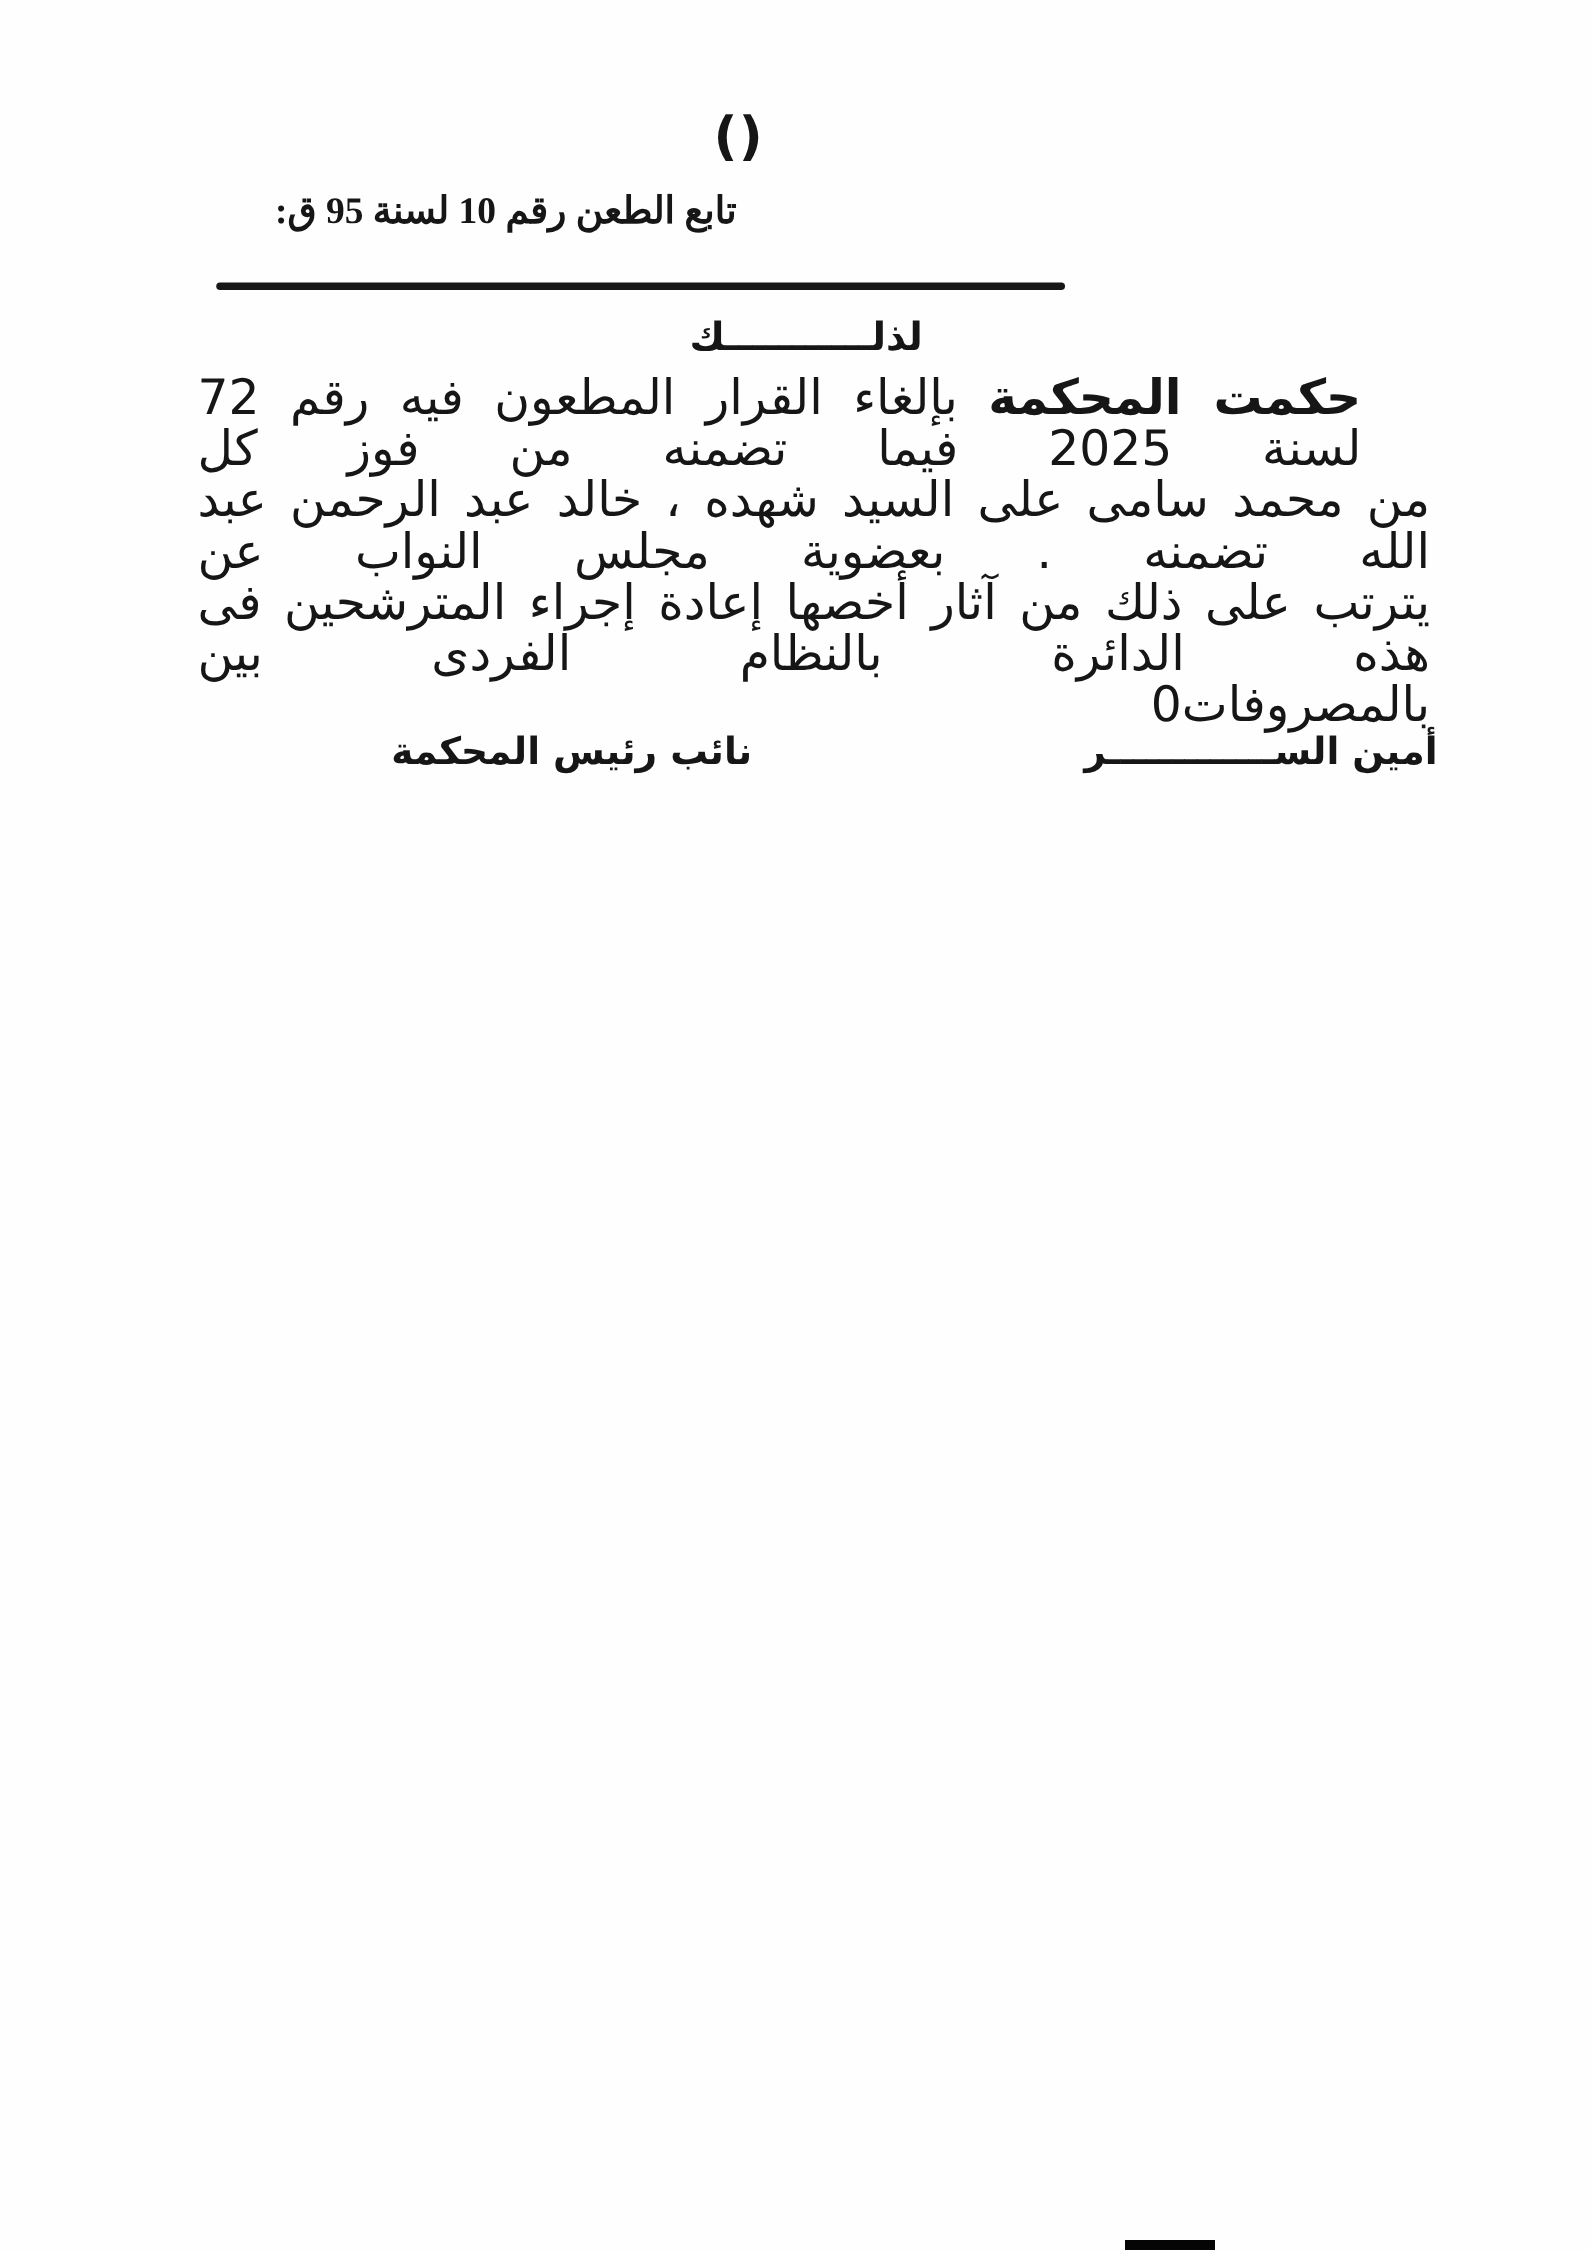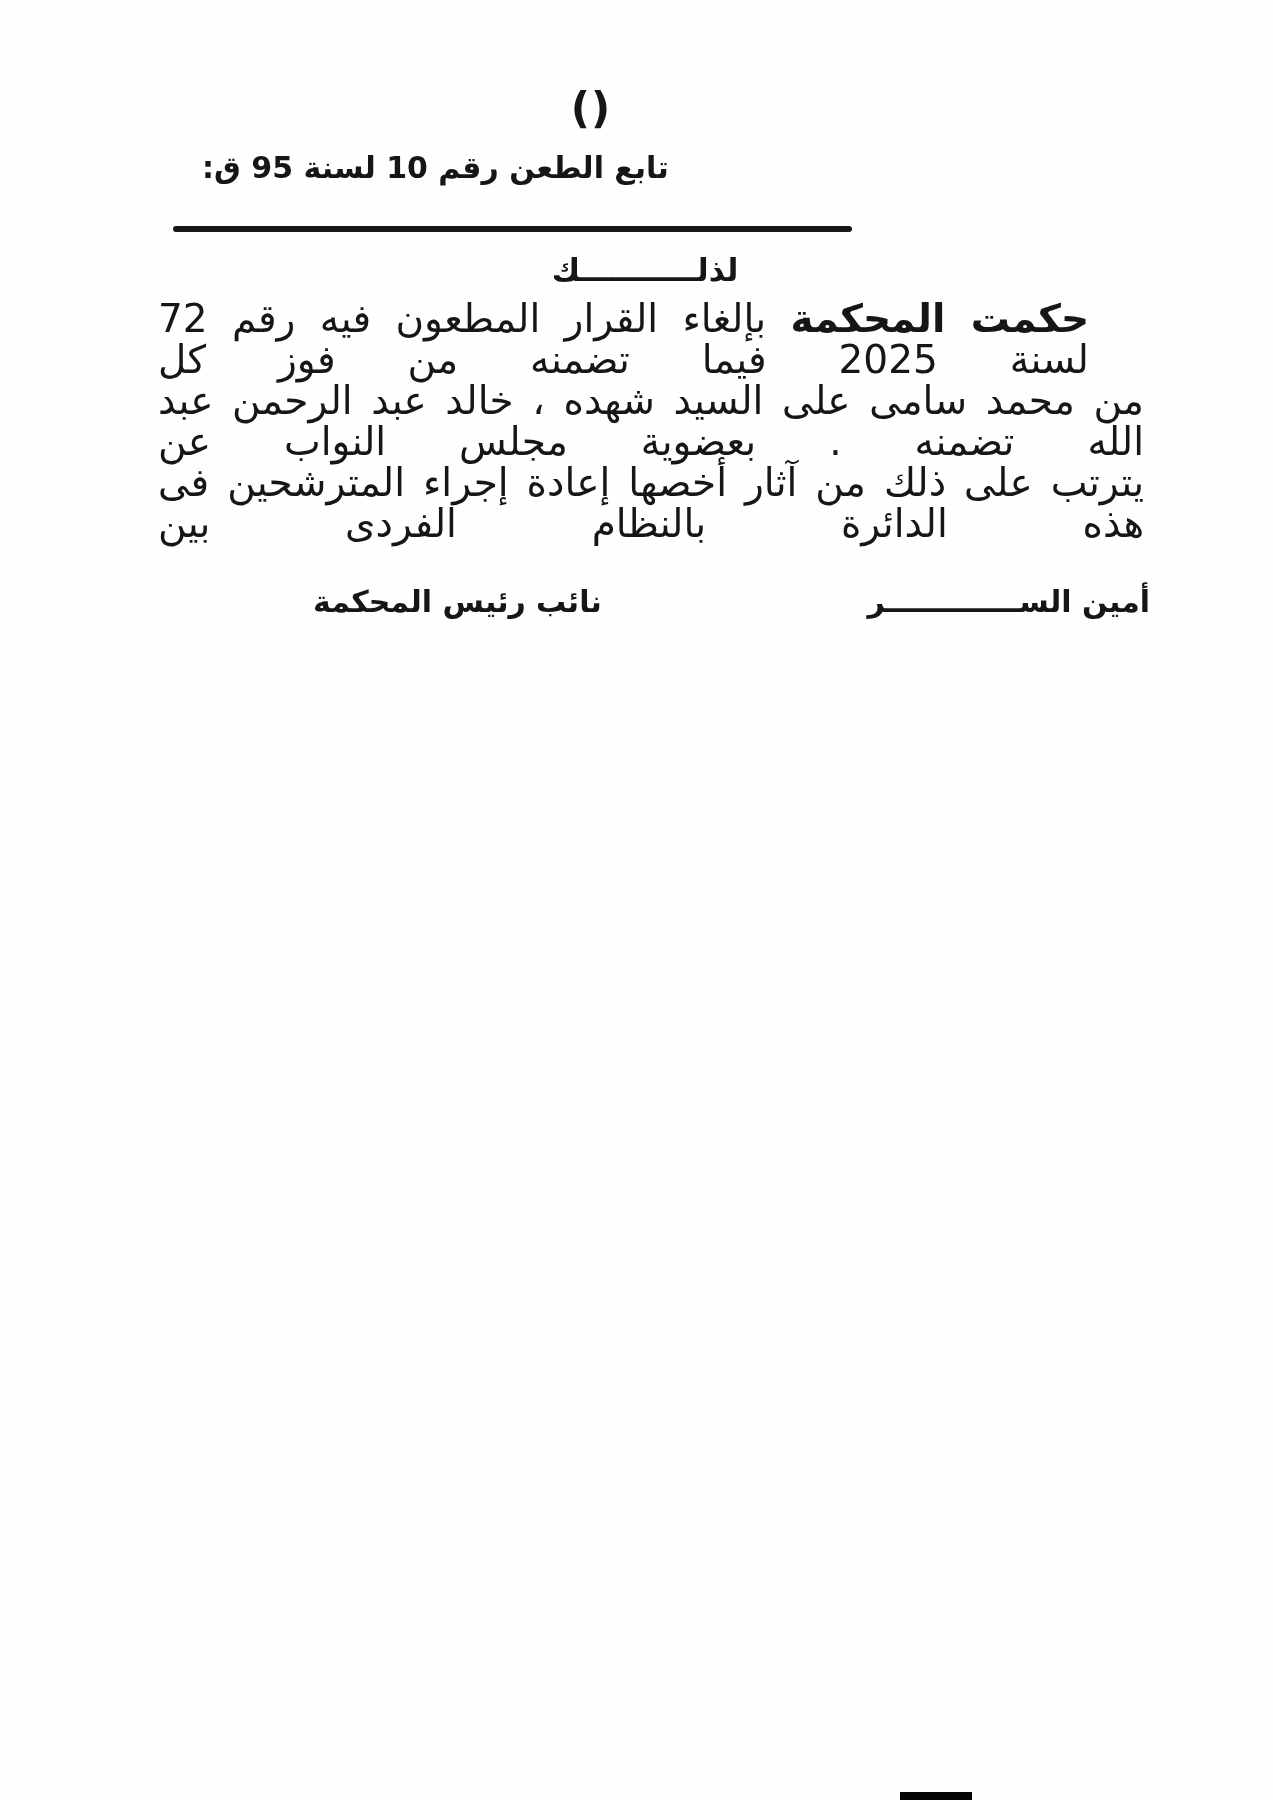--- a/index.html
+++ b/index.html
@@ -21,27 +21,28 @@
     left: 551px;
     top: 84px;
     width: 80px;
     text-align: center;
     font-size: 42px;
     font-weight: 700;
     letter-spacing: 1px;
   }
   .case-header {
     position: absolute;
-    left: 202px;
+    left: 220px;
     top: 150px;
     direction: rtl;
     unicode-bidi: plaintext;
     font-size: 30px;
     font-weight: 700;
     white-space: nowrap;
+    font-family: Liberation Serif, serif;
   }
   .header-underline {
     position: absolute;
     left: 173px;
     top: 226px;
     width: 679px;
     height: 6px;
     background: #171717;
     border-radius: 3px;
   }
@@ -105,20 +106,21 @@
   <div class="case-header">تابع الطعن رقم 10 لسنة 95 ق:</div>
 
   <div class="header-underline"></div>
 
   <div class="section-title">لذلـــــــــــك</div>
 
   <div class="ruling">
     <div class="line first"><span class="lead-bold">حكمت المحكمة</span> <span>بإلغاء القرار المطعون فيه رقم 72 لسنة 2025 فيما تضمنه من فوز كل</span></div>
     <div class="line">من محمد سامى على السيد شهده ، خالد عبد الرحمن عبد الله تضمنه . بعضوية مجلس النواب عن</div>
     <div class="line">يترتب على ذلك من آثار أخصها إعادة إجراء المترشحين فى هذه الدائرة بالنظام الفردى بين</div>
+    <div class="line last">بالمصروفات0</div>
   </div>
 
   <div class="signature deputy">نائب رئيس المحكمة</div>
 
   <div class="signature secretary">أمين الســـــــــــــر</div>
 
   <div class="scan-artifact"></div>
 
 </div>
 

